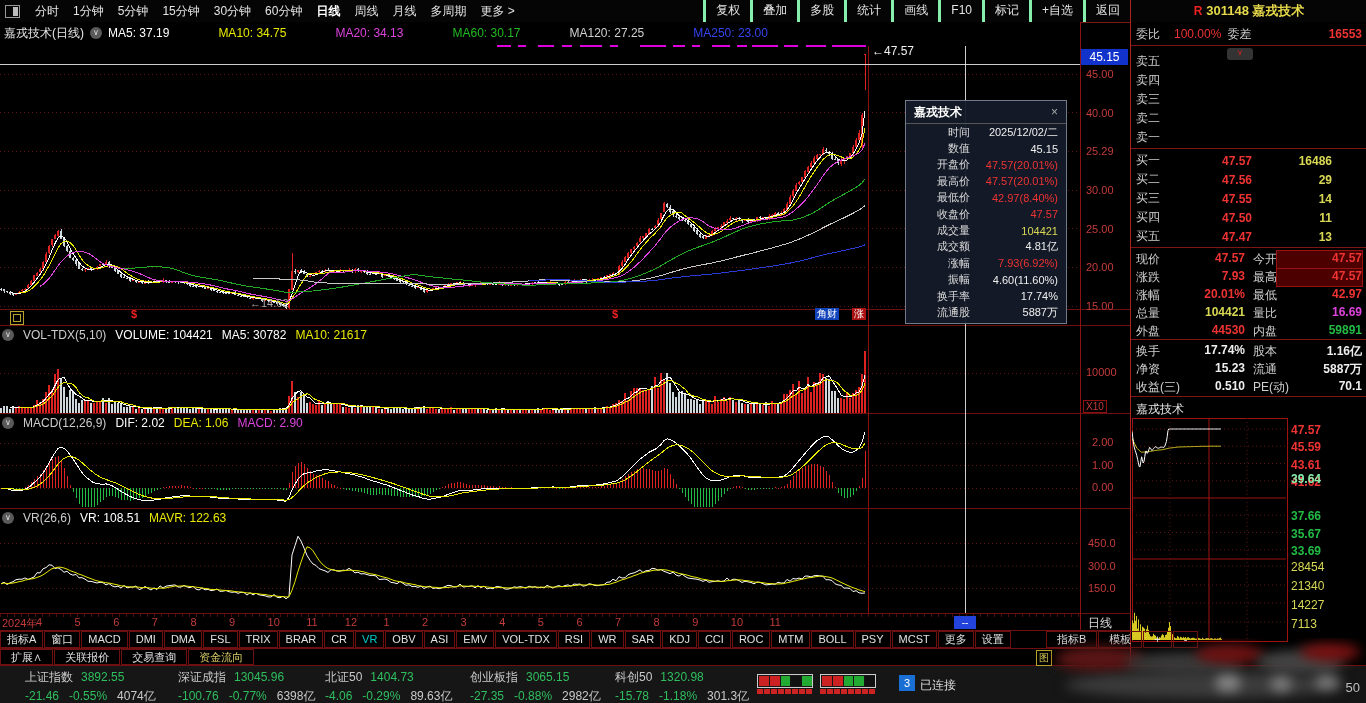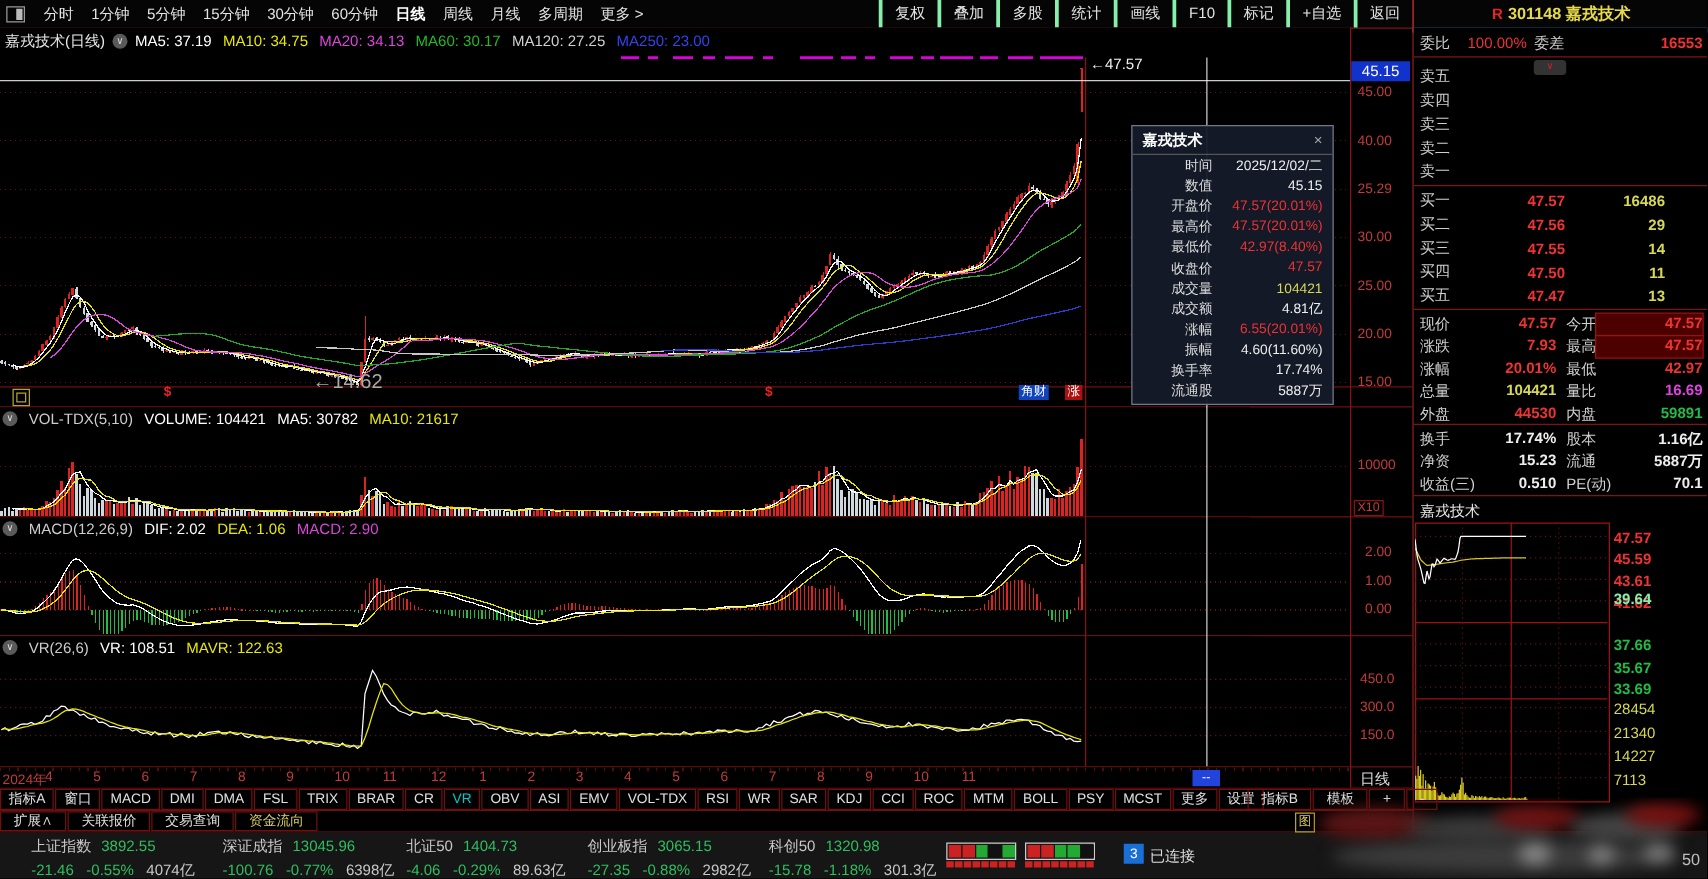--- a/index.html
+++ b/index.html
@@ -138,21 +138,21 @@
         <span class="tool">返回</span>
       </div>
   </div>
   <div class="stockhead">
     <span class="flag">R</span><span class="code">301148</span>&nbsp;<span class="name">嘉戎技术</span>
   </div>
 
   <div class="klhead">
     <span class="title">嘉戎技术(日线)</span>
     <span class="circbtn">∨</span>
-    <span id="ma-items" style="display:flex;">
+    <span id="ma-items" style="display:flex;gap:40px;">
         <span class="mait" style="color: rgb(255, 255, 255);">MA5: 37.19</span>
         <span class="mait" style="color: rgb(232, 232, 0);">MA10: 34.75</span>
         <span class="mait" style="color: rgb(221, 68, 221);">MA20: 34.13</span>
         <span class="mait" style="color: rgb(34, 187, 34);">MA60: 30.17</span>
         <span class="mait" style="color: rgb(208, 208, 208);">MA120: 27.25</span>
         <span class="mait" style="color: rgb(51, 68, 238);">MA250: 23.00</span>
       </span>
   </div>
   <div class="cornericons"><span>◇</span><span>▣</span></div>
 
@@ -1405,21 +1405,21 @@
   <div class="tick" style="left:1083px;top:400px;border:1px solid #8a1212;padding:0 2px;font-size:10px;">X10</div>
   <div class="tick" style="left:1088px;top:615px;color:#ddd;font-size:12px;">日线</div>
 
   <div class="cross-v" style="left:965px;top:46px;height:567px;"></div>
   <div class="cross-h" style="left:0;top:64px;width:1080px;"></div>
   <div class="abs" style="left:868px;top:46px;width:1px;height:567px;background:#8a1010;z-index:2;"></div>
   <div class="cross-label">45.15</div>
   <div class="cursor-badge">--</div>
 
   <div class="anno" style="left:872px;top:44px;color:#f0f0f0;">←47.57</div>
-  <div class="anno" style="left:250px;top:297px;color:#aaaaaa;font-size:16px;">←14.62</div>
+  <div class="anno" style="left:250px;top:297px;color:#aaaaaa;font-size:11px;">←14.62</div>
   <div class="sq-icon" style="left:10px;top:311px;"></div>
   <div class="anno" style="left:131px;top:308px;color:#ee2222;font-weight:bold;font-size:11px;">$</div>
   <div class="anno" style="left:612px;top:308px;color:#ee2222;font-weight:bold;font-size:11px;">$</div>
   <div class="tag" style="left:815px;top:308px;background:#1144bb;">角财</div>
   <div class="tag" style="left:852px;top:308px;background:#aa1111;">涨</div>
 
   <div class="tooltip">
     <div class="tt-title">
       <span class="t">嘉戎技术</span>
       <span class="x">×</span>
@@ -1452,21 +1452,21 @@
         <div class="tt-row">
           <span class="k">成交量</span>
           <span class="v c-y">104421</span>
         </div>
         <div class="tt-row">
           <span class="k">成交额</span>
           <span class="v c-w">4.81亿</span>
         </div>
         <div class="tt-row">
           <span class="k">涨幅</span>
-          <span class="v c-r">6.55(20.01%)</span>
+          <span class="v c-r">7.93(6.92%)</span>
         </div>
         <div class="tt-row">
           <span class="k">振幅</span>
           <span class="v c-w">4.60(11.60%)</span>
         </div>
         <div class="tt-row">
           <span class="k">换手率</span>
           <span class="v c-w">17.74%</span>
         </div>
         <div class="tt-row">
@@ -1772,21 +1772,21 @@
       <span class="tab">CCI</span>
       <span class="tab">ROC</span>
       <span class="tab">MTM</span>
       <span class="tab">BOLL</span>
       <span class="tab">PSY</span>
       <span class="tab">MCST</span>
       <span class="tab">更多</span>
       <span class="tab">设置</span>
     </div>
   <div class="abs" style="left:998px;top:631px;display:flex;z-index:3;" id="ind-right">
-      <span class="tab" style="padding: 0px 10px;">指标B</span>
+      <span class="tab" style="padding: 0px 10px; margin-left: 48px;">指标B</span>
       <span class="tab" style="padding: 0px 10px;">模板</span>
       <span class="tab" style="padding: 0px 10px;">+</span>
       <span class="tab" style="padding: 0px 10px;">-</span>
     </div>
 
   <div class="extrow" id="ext-row">
       <span class="ext">扩展∧</span>
       <span class="ext">关联报价</span>
       <span class="ext">交易查询</span>
       <span class="ext" style="color: rgb(216, 204, 102);">资金流向</span>

